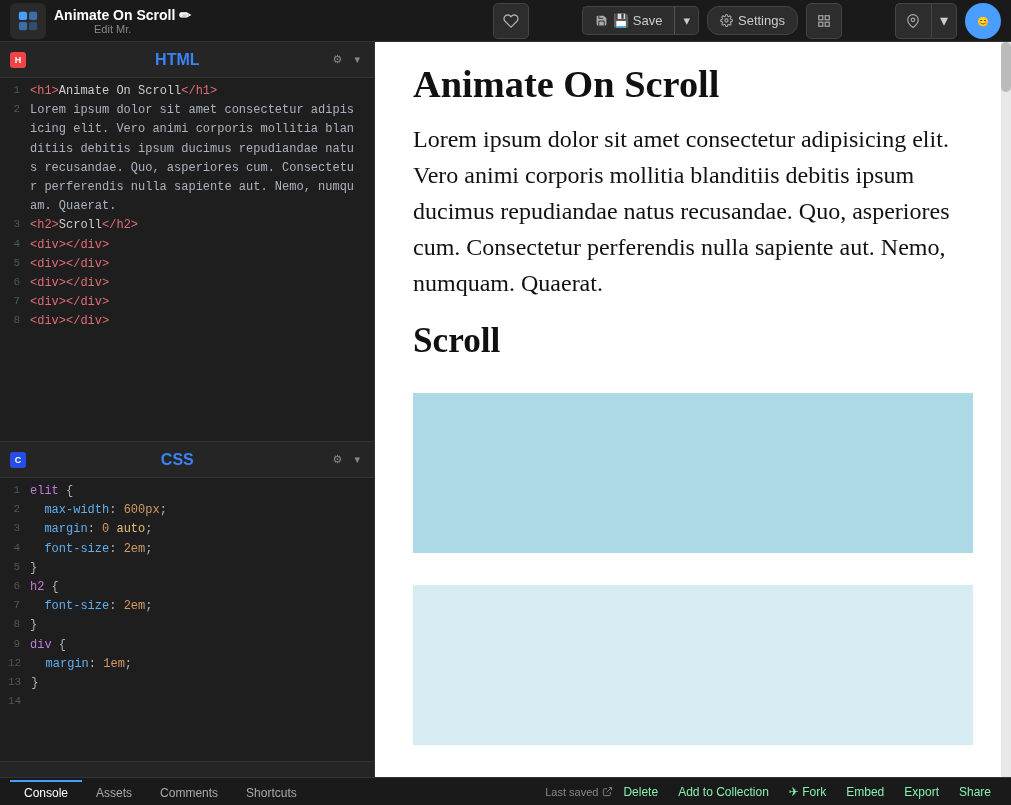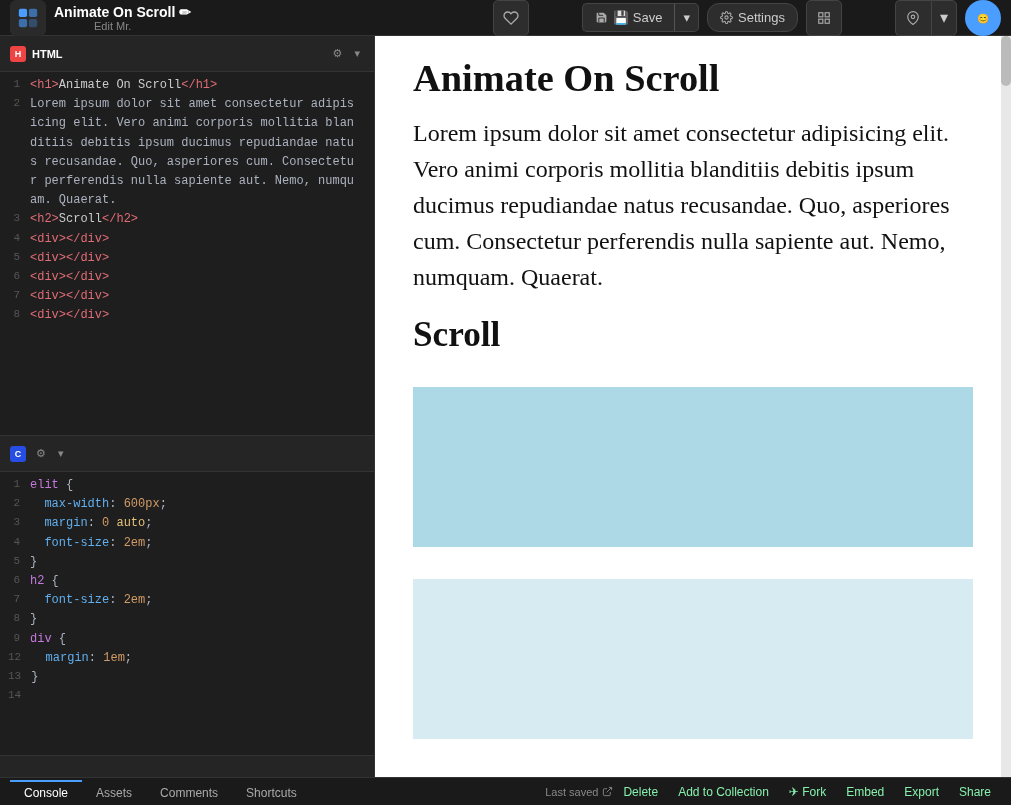--- a/index.html
+++ b/index.html
@@ -1,20 +1,20 @@
 <!DOCTYPE html>
 <html><head>
   <meta charset="utf-8">
   <style>
     * { box-sizing: border-box; margin: 0; padding: 0; }
     body { font-family: -apple-system, BlinkMacSystemFont, 'Segoe UI', sans-serif; background: #1a1a1a; color: #ccc; height: 805px; width: 1011px; overflow: hidden; display: flex; flex-direction: column; }
 
     
     .topbar {
-      display: flex; align-items: center; background: #1a1a1a; padding: 6px 10px; height: 36px; gap: 8px; border-bottom: 1px solid #333;
+      display: flex; align-items: center; background: #1a1a1a; padding: 6px 10px; height: 42px; gap: 8px; border-bottom: 1px solid #333;
     }
     .topbar-logo {
       width: 36px; height: 36px; background: #2a2a2a; border-radius: 6px; display: flex; align-items: center; justify-content: center; flex-shrink: 0;
     }
     .topbar-logo svg { width: 22px; height: 22px; }
     .topbar-title { display: flex; flex-direction: column; margin-right: auto; }
     .topbar-title .project-name { color: #fff; font-size: 14px; font-weight: 600; }
     .topbar-title .project-sub { color: #888; font-size: 11px; margin-left: 40px; }
     .topbar-btn {
       background: #2d2d2d; border: 1px solid #444; color: #ccc; padding: 6px 12px; border-radius: 12px; font-size: 13px; cursor: pointer; display: flex; align-items: center; gap: 5px;
@@ -36,21 +36,21 @@
 
     
     .left-panel {
       width: 375px; background: #1e1e1e; display: flex; flex-direction: column; border-right: 1px solid #333; flex-shrink: 0;
     }
     .panel-header {
       display: flex; align-items: center; background: #252525; padding: 6px 10px; height: 36px; border-bottom: 1px solid #333; gap: 6px; flex-shrink: 0;
     }
     .panel-header .panel-icon { width: 16px; height: 16px; background: #e44; border-radius: 3px; display: flex; align-items: center; justify-content: center; font-size: 9px; color: #fff; font-weight: bold; }
     .panel-header .panel-icon.css { background: #264de4; }
-    .panel-header .panel-label { color: #ffffff; font-size: 11px; font-weight: 600; flex: 1; }
+    .panel-header .panel-label { color: #3b82f6; font-size: 16px; font-weight: 600; flex: 1; text-align: center; }
     .panel-header .panel-actions { display: flex; gap: 4px; }
     .panel-action-btn {
       background: none; border: none; color: #888; cursor: pointer; padding: 2px 4px; font-size: 11px; display: flex; align-items: center;
     }
 
     .code-area { flex: 1; overflow-y: auto; font-family: 'Courier New', monospace; font-size: 12px; line-height: 1.6; padding: 4px 0; }
     .code-line { display: flex; gap: 0; min-height: 19px; }
     .line-num { color: #555; padding: 0 10px 0 8px; text-align: right; min-width: 30px; user-select: none; font-size: 11px; }
     .line-code { flex: 1; padding-right: 17px; white-space: pre-wrap; word-break: break-all; }
 
@@ -210,20 +210,21 @@
           <div class="code-line">
             <span class="line-num">8</span>
             <span class="line-code"><span class="tag">&lt;div&gt;&lt;/div&gt;</span></span>
           </div>
         </div>
       </div>
 
       <div class="css-section">
         <div class="panel-header">
           <div class="panel-icon css">C</div>
+          <span class="panel-label">CSS</span>
           <div class="panel-actions">
             <button class="panel-action-btn">⚙</button>
             <button class="panel-action-btn">▾</button>
           </div>
         </div>
         <div class="code-area">
           <div class="code-line">
             <span class="line-num">1</span>
             <span class="line-code"><span class="kw">elit</span> <span class="punct">{</span></span>
           </div>

